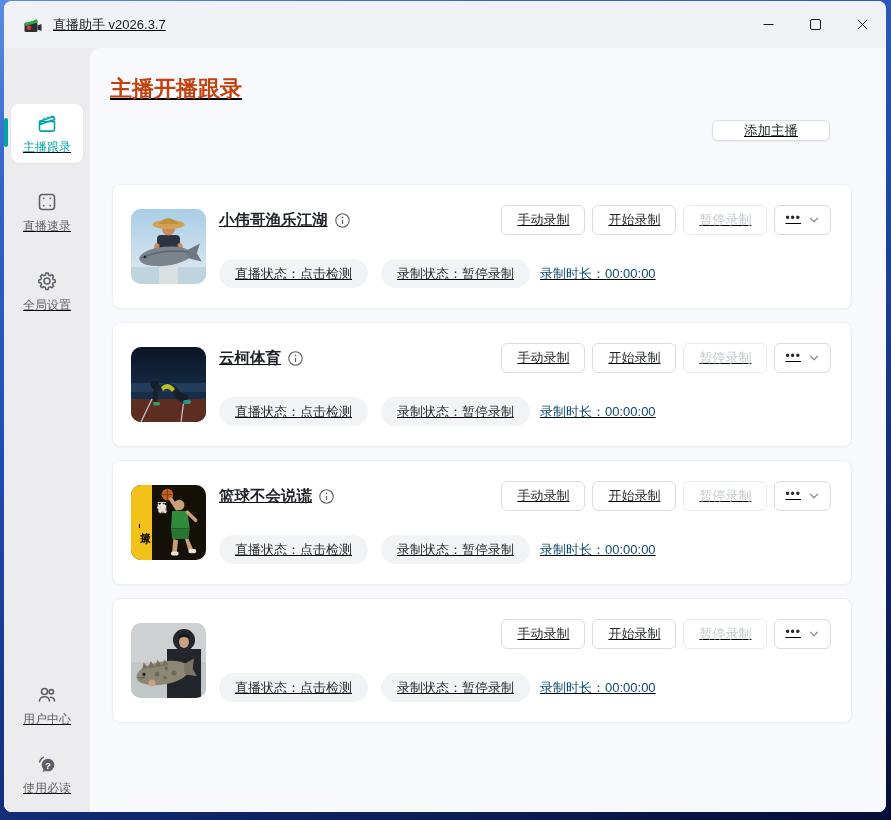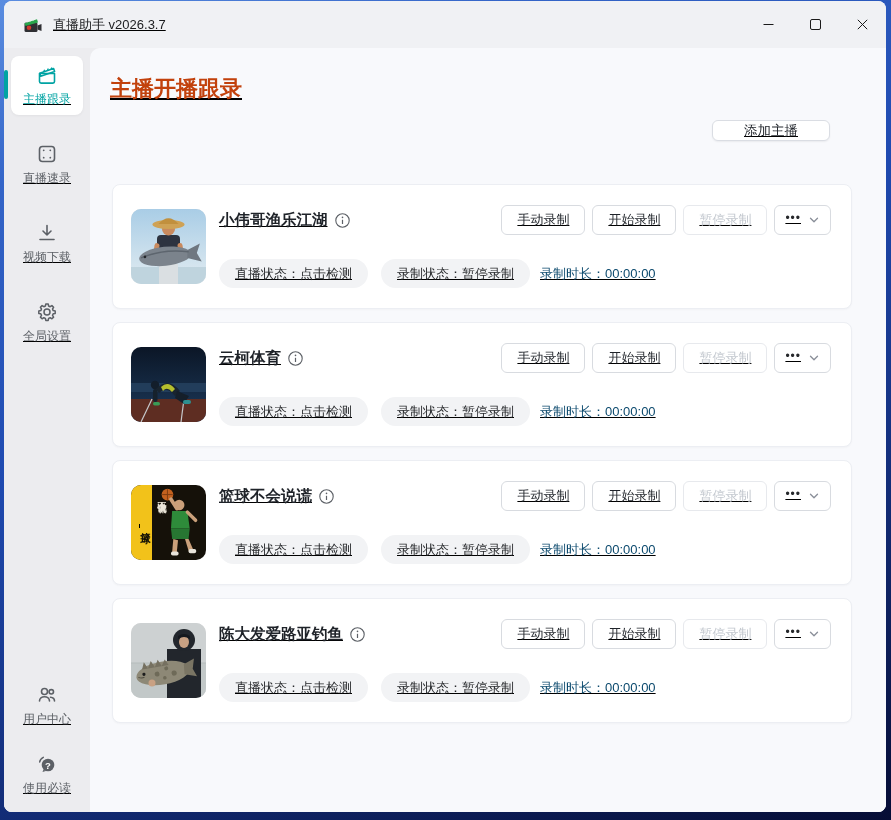--- a/index.html
+++ b/index.html
@@ -32,20 +32,21 @@
   .main-row{ flex:1; display:flex; min-height:0; background:#ececef; }
   
   .sidebar{
     width:86px; flex:0 0 86px; background:#ececef; position:relative;
     display:flex; flex-direction:column; align-items:center; padding:8px 0 8px 0;
   }
   .nav-item{
     width:72px; display:flex; flex-direction:column; align-items:center;
     padding:7px 0 8px 0; cursor:pointer; border-radius:8px; position:relative;
     color:#5c6066;
+    margin-top:48px;
   }
   .nav-item .nav-label{ font-size:12px; margin-top:5px; line-height:15px; white-space:nowrap; }
   .nav-item.active{ background:#ffffff; color:#00a3a3; box-shadow:0 1px 3px rgba(0,0,0,.05); }
   .nav-item.active .nav-label{ color:#00a3a3; }
   .nav-gap{ margin-top:20px; }
   .active-bar{
     position:absolute; left:-7px; top:14px; width:4px; height:29px;
     background:#00a3a3; border-radius:3px;
   }
   .sidebar-spacer{ flex:1; }
@@ -174,29 +175,20 @@
             <rect x="4.5" y="4.5" width="15" height="15" rx="3"></rect>
             <circle cx="8.7" cy="8.3" r="0.9" fill="#5c6066" stroke="none"></circle>
             <circle cx="15.3" cy="8.3" r="0.9" fill="#5c6066" stroke="none"></circle>
             <circle cx="8.7" cy="15.7" r="0.9" fill="#5c6066" stroke="none"></circle>
             <circle cx="15.3" cy="15.7" r="0.9" fill="#5c6066" stroke="none"></circle>
           </svg>
         </span>
         <span class="nav-label">直播速录</span>
       </div>
 
-      <div class="nav-item nav-gap">
-        <span class="nav-icon">
-          <svg viewBox="0 0 24 24" width="24" height="24" fill="none" stroke="#5c6066" stroke-width="1.6" stroke-linecap="round" stroke-linejoin="round">
-            <path d="M12 4.5 v9.5 M12 14 l-4 -4 M12 14 l4 -4"></path>
-            <path d="M5 18.5 h14"></path>
-          </svg>
-        </span>
-        <span class="nav-label">视频下载</span>
-      </div>
 
       <div class="nav-item nav-gap">
         <span class="nav-icon">
           <svg viewBox="0 0 24 24" width="24" height="24" fill="none" stroke="#5c6066" stroke-width="1.5" stroke-linejoin="round">
             <path d="M10.8 4 h2.4 l.4 2 1.6.7 1.7-1.1 1.7 1.7 -1.1 1.7 .7 1.6 2 .4 v2.4 l-2 .4 -.7 1.6 1.1 1.7 -1.7 1.7 -1.7-1.1 -1.6.7 -.4 2 h-2.4 l-.4-2 -1.6-.7 -1.7 1.1 -1.7-1.7 1.1-1.7 -.7-1.6 -2-.4 v-2.4 l2-.4 .7-1.6 -1.1-1.7 1.7-1.7 1.7 1.1 1.6-.7 z"></path>
             <circle cx="12" cy="12" r="3"></circle>
           </svg>
         </span>
         <span class="nav-label">全局设置</span>
       </div>
@@ -430,30 +422,20 @@
                 <circle cx="36" cy="46" r="2" fill="#6e6a58"></circle>
                 <circle cx="43" cy="52" r="2.6" fill="#6e6a58"></circle>
                 <circle cx="33" cy="55" r="1.8" fill="#6e6a58"></circle>
                 <path d="M7 50 Q10 52 13 51" stroke="#4f4c40" stroke-width="1" fill="none"></path>
               </g>
               <circle cx="21" cy="60" r="3.5" fill="#c9a183"></circle>
             </svg>
           </div>
           <div class="card-main">
             <div class="card-top">
-              <div class="name-wrap">
-                <span class="streamer-name">陈大发爱路亚钓鱼</span>
-                <button class="info-btn">
-                  <svg width="15" height="15" viewBox="0 0 15 15">
-                      <circle cx="7.5" cy="7.5" r="6.7" fill="none" stroke="#5c6066" stroke-width="1.1"></circle>
-                      <line x1="7.5" y1="6.8" x2="7.5" y2="11" stroke="#5c6066" stroke-width="1.2"></line>
-                      <circle cx="7.5" cy="4.4" r="0.8" fill="#5c6066"></circle>
-                    </svg>
-                </button>
-              </div>
               <div class="btns">
                 <button class="act-btn">手动录制</button>
                 <button class="act-btn">开始录制</button>
                 <button class="act-btn disabled">暂停录制</button>
                 <button class="more-btn">
                   <span class="dots">•••</span>
                   <svg width="12" height="12" viewBox="0 0 12 12">
                       <path d="M2.5 4.2 L6 7.8 L9.5 4.2" fill="none" stroke="#8a8f99" stroke-width="1.3" stroke-linecap="round" stroke-linejoin="round"></path>
                     </svg>
                 </button>

